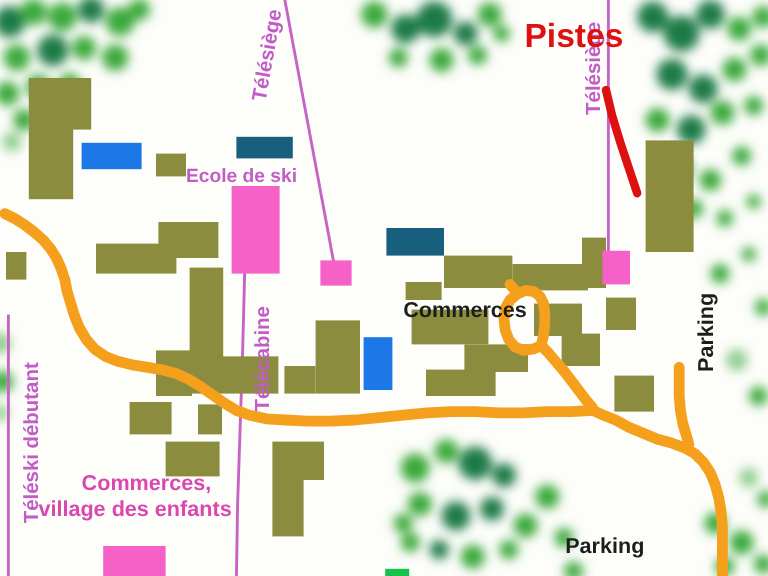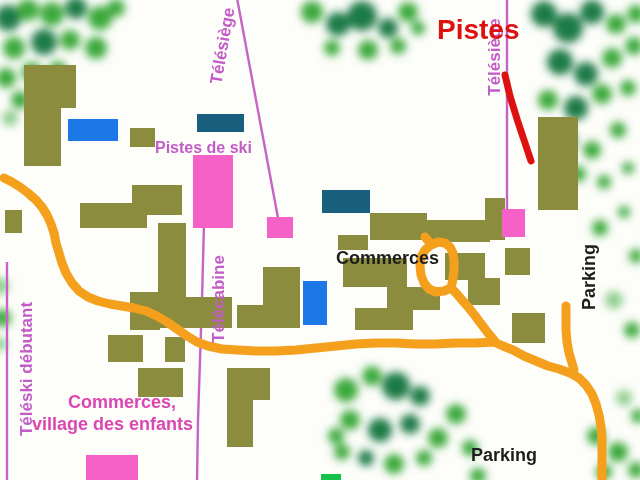--- a/index.html
+++ b/index.html
@@ -186,21 +186,21 @@
     <path class="redline" d="M505,75 L510,96 517,119 524,140 531,161"></path>
   </svg>
 
   <div class="lbl violet vert80" style="left:223px;top:46px;">Télésiège</div>
   <div class="lbl violet vert" style="left:495px;top:57px;z-index:4;">Télésiège</div>
   <div class="lbl violet vert" style="left:219px;top:299px;">Télécabine</div>
   <div class="lbl violet vert" style="left:27px;top:369px;">Téléski débutant</div>
 
   <div class="lbl red" style="left:437px;top:14px;font-size:28px;z-index:6;">Pistes</div>
 
-  <div class="lbl violet" style="left:155px;top:139px;font-size:16px;font-weight:600;">Pistes de ski</div>
+  <div class="lbl violet" style="left:155px;top:139px;font-size:16px;font-weight:600;">Ecole de ski</div>
   <div class="lbl black" style="left:336px;top:248px;font-size:18px;">Commerces</div>
 
   <div class="lbl magenta" style="left:68px;top:392px;">Commerces,</div>
   <div class="lbl magenta" style="left:32px;top:414px;">village des enfants</div>
 
   <div class="lbl black vert" style="left:589px;top:277px;font-size:18px;">Parking</div>
   <div class="lbl black" style="left:471px;top:445px;font-size:18px;">Parking</div>
 </div>
 
 </body></html>

